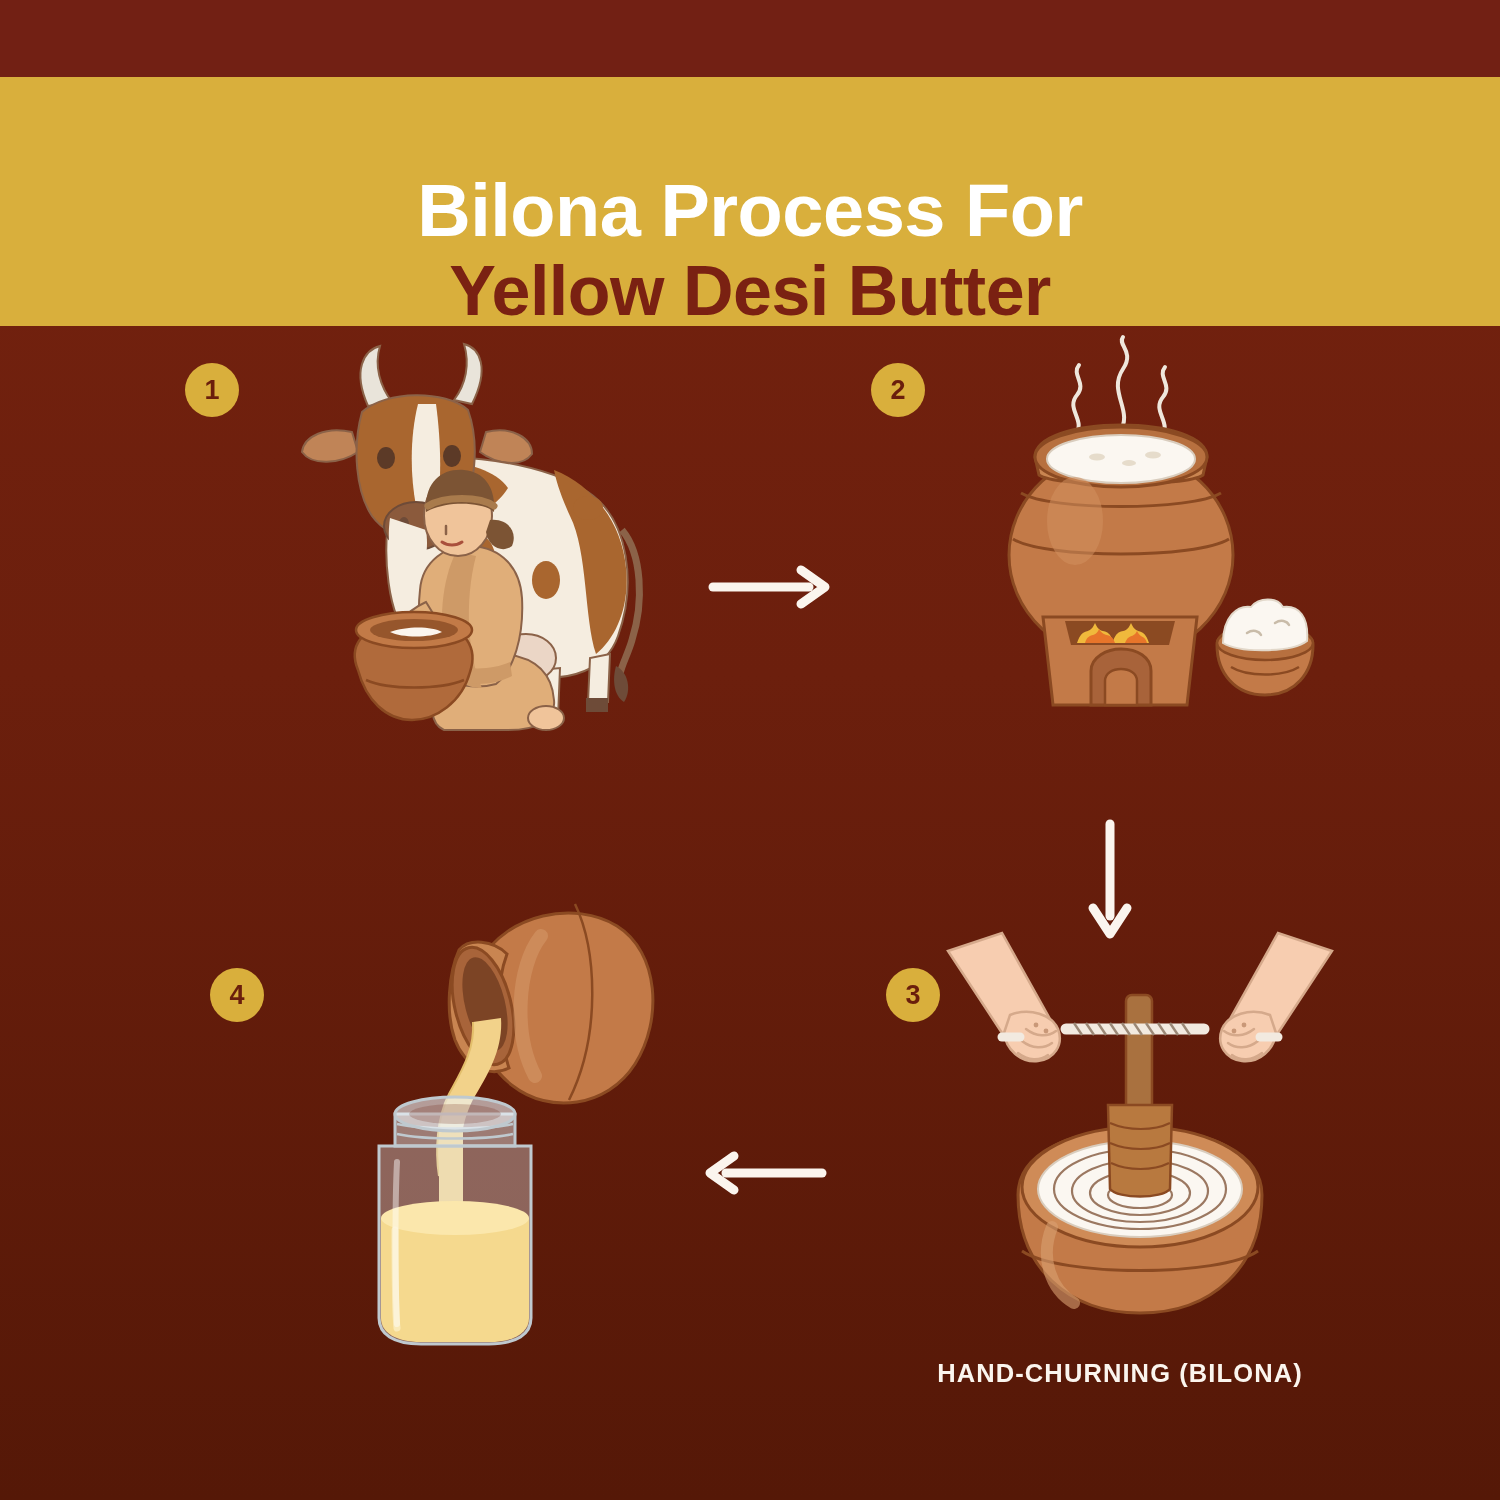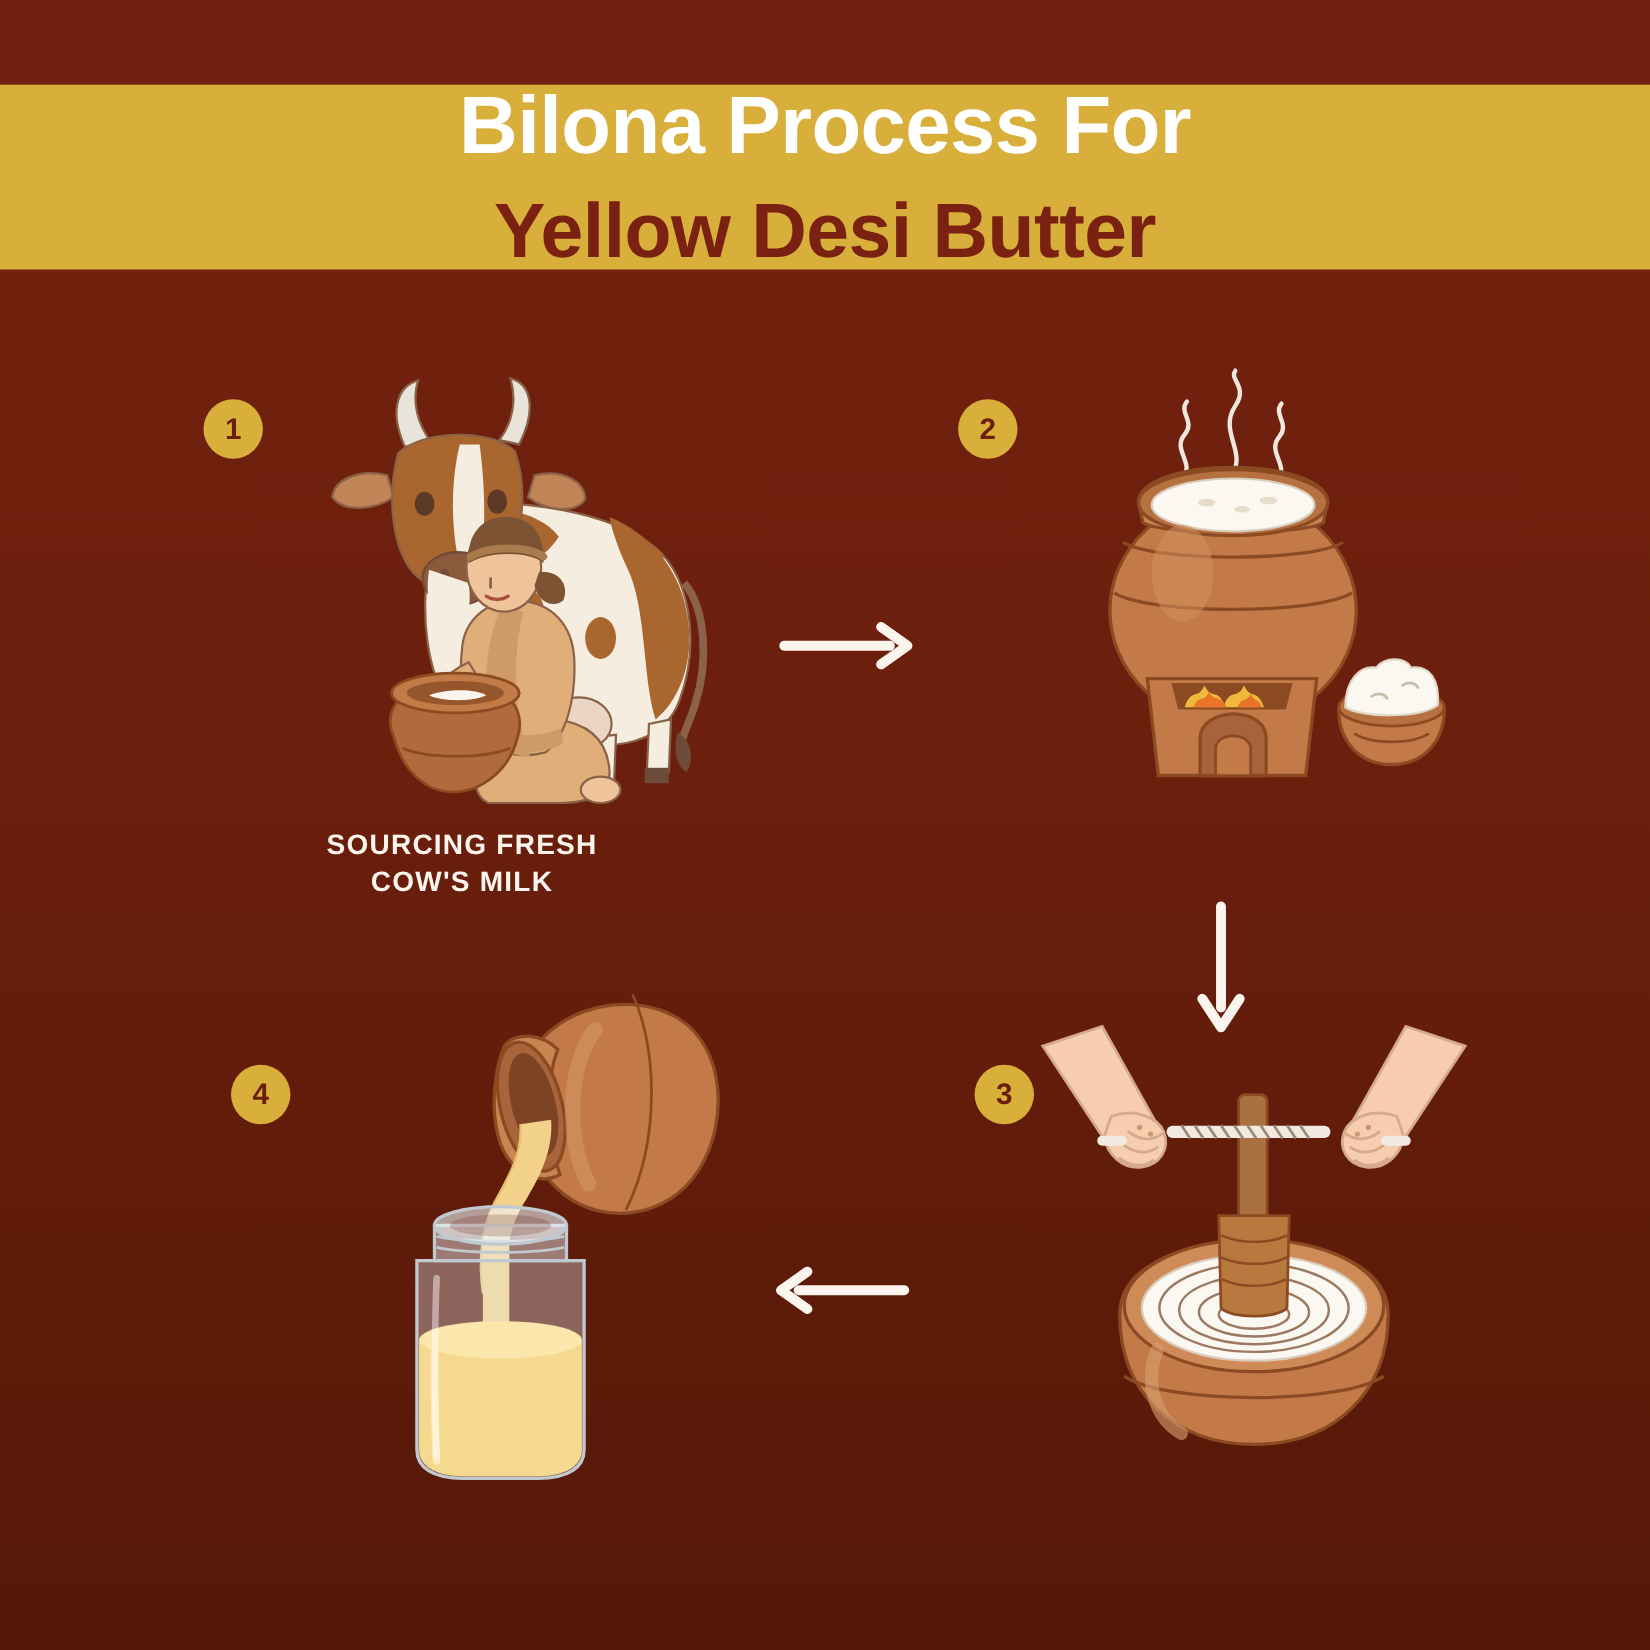--- a/index.html
+++ b/index.html
@@ -12,24 +12,24 @@
   }
 
   
   #top-strip {
     position:absolute; left:0; top:0; width:1500px; height:77px;
     background:#722014;
   }
 
   
   #title-banner {
-    position:absolute; left:0; top:77px; width:1500px; height:168px;
+    position:absolute; left:0; top:77px; width:1500px; height:249px;
     background:#D9AF3C;
     display:flex; flex-direction:column;
-    align-items:center; justify-content:space-between;
+    align-items:center; justify-content:flex-end;
     line-height:1.0;
   }
   #title-line-1 {
     font-size:74px; font-weight:bold; color:#FFFFFF;
     letter-spacing:-0.5px; text-align:center;
   }
   #title-line-2 {
     font-size:70px; font-weight:bold; color:#7A2112;
     letter-spacing:-0.5px; text-align:center; margin-top:8px;
   }
@@ -148,22 +148,20 @@
         <path d="M118 330 C108 306 122 288 152 284 L196 284 C226 288 238 308 230 332 C222 362 196 380 172 380 C146 380 126 360 118 330 Z" fill="#B06A3B" stroke="#8B4A22" stroke-width="2.5"></path>
         <ellipse cx="174" cy="290" rx="58" ry="18" fill="#C27A47" stroke="#8B4A22" stroke-width="2.5"></ellipse>
         <ellipse cx="174" cy="290" rx="44" ry="11" fill="#96562C"></ellipse>
         <path d="M126 340 C148 350 200 350 224 340" fill="none" stroke="#8B4A22" stroke-width="2.5"></path>
 
         <path d="M150 292 C166 286 192 286 202 292 C190 298 162 298 150 292 Z" fill="#FBF5EE"></path>
       </g>
     </svg>
   </div>
 
-  <div class="caption" style="left:0px; top:412px; width:500px;">SOURCING FRESH
-COW'S MILK</div>
 </div>
 
 <div class="arrow" style="left:705px; top:560px;">
   <svg width="130" height="54" viewBox="0 0 130 54">
     <line x1="8" y1="27" x2="104" y2="27" stroke="#FBF5EE" stroke-width="9" stroke-linecap="round"></line>
     <path d="M96 10 L120 27 L96 44" fill="none" stroke="#FBF5EE" stroke-width="9" stroke-linecap="round" stroke-linejoin="round"></path>
   </svg>
 </div>
 
 <div class="step" style="left:855px; top:340px; width:500px; height:470px;">
@@ -297,20 +295,21 @@
           <path d="M318 96 C308 104 296 104 288 98"></path>
           <path d="M314 84 C304 92 292 92 284 86"></path>
         </g>
         <circle cx="304" cy="80" r="2.4" fill="#C99878"></circle>
         <circle cx="294" cy="86" r="2.4" fill="#C99878"></circle>
         <path d="M320 92 L338 92" stroke="#F2EAE0" stroke-width="9" stroke-linecap="round"></path>
       </g>
     </svg>
   </div>
 
+  <div class="caption" style="left:0px; top:412px; width:500px;">HAND-CHURNING (BILONA)</div>
 </div>
 
 <div class="arrow" style="left:700px; top:1146px;">
   <svg width="130" height="54" viewBox="0 0 130 54">
     <line x1="26" y1="27" x2="122" y2="27" stroke="#FBF5EE" stroke-width="9" stroke-linecap="round"></line>
     <path d="M34 10 L10 27 L34 44" fill="none" stroke="#FBF5EE" stroke-width="9" stroke-linecap="round" stroke-linejoin="round"></path>
   </svg>
 </div>
 
 <div class="step" style="left:190px; top:900px; width:500px; height:520px;">

